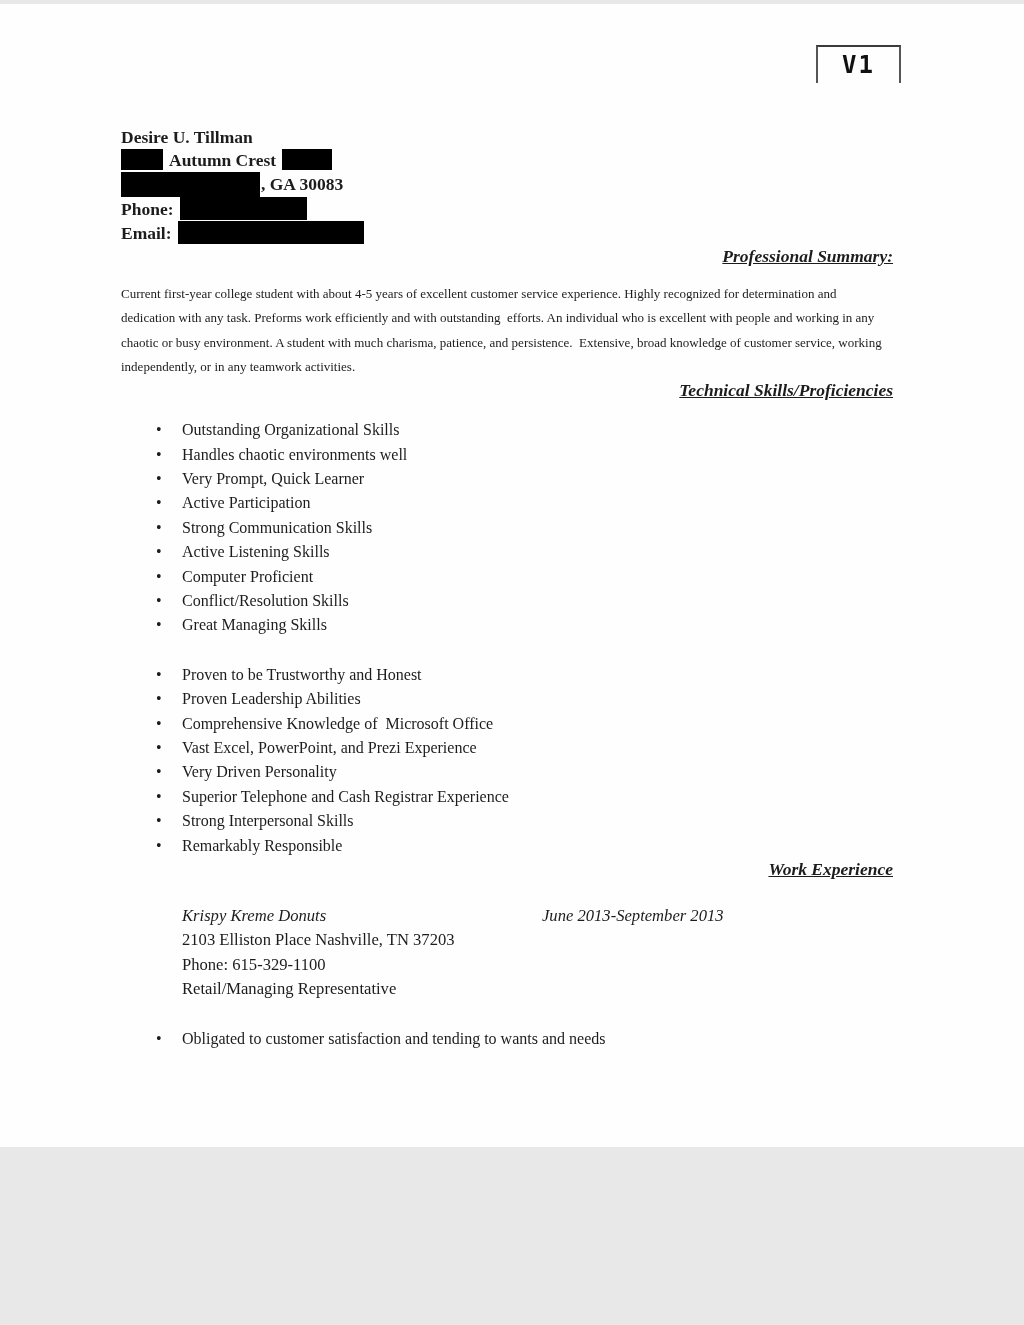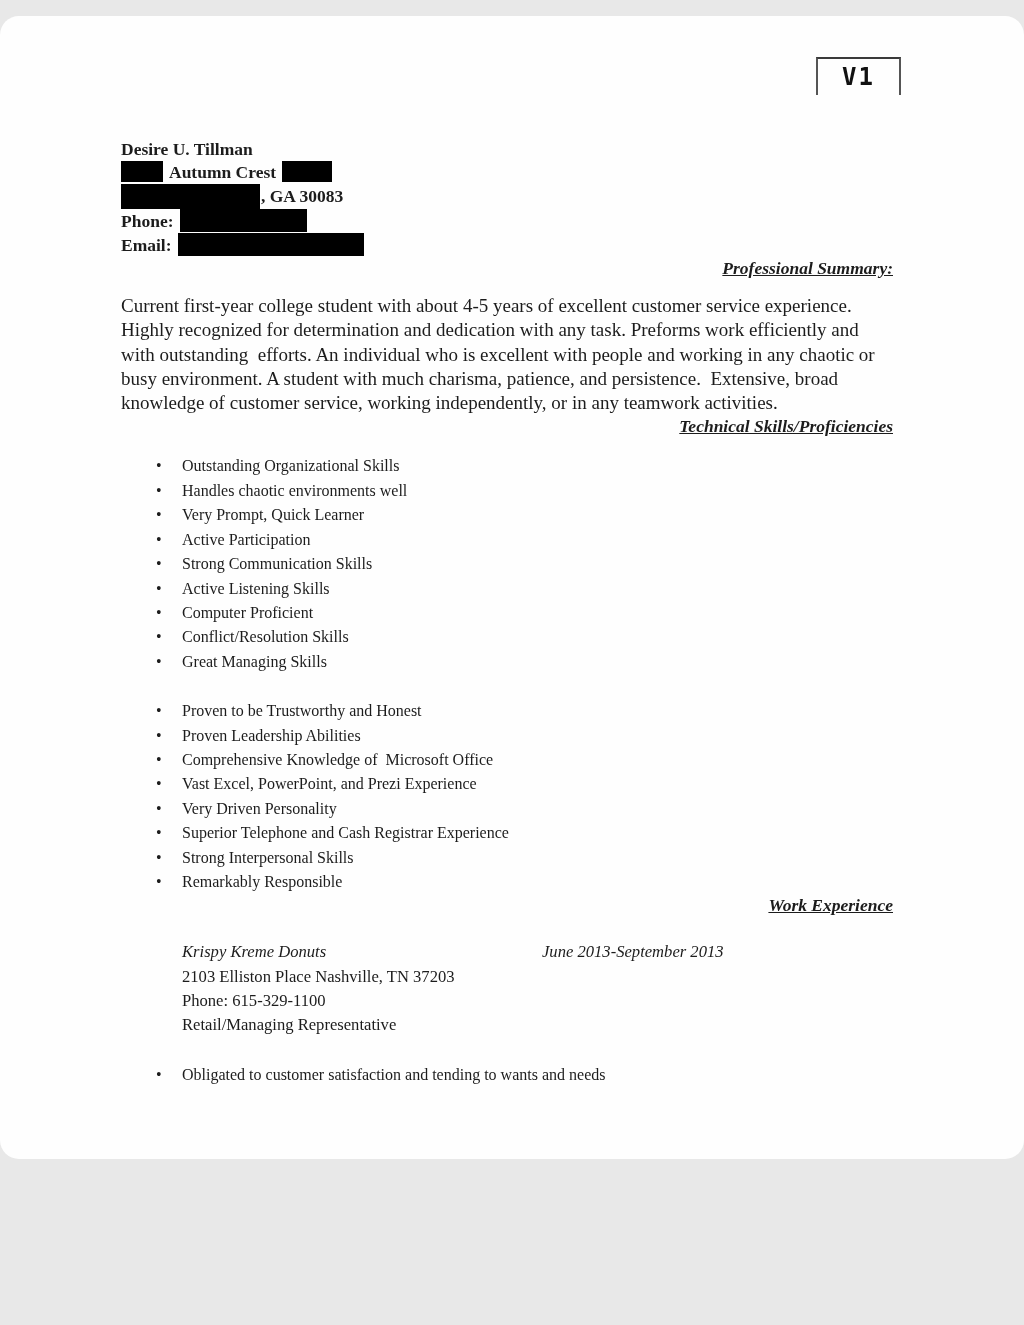--- a/index.html
+++ b/index.html
@@ -1,25 +1,24 @@
 <!DOCTYPE html>
 <html><head>
 <meta charset="utf-8">
 <style>
   html, body { margin: 0; padding: 0; background: #e8e8e8; }
   .page {
     position: relative;
     width: 1024px;
     height: 1143px;
-    margin: 16px auto;
+    margin: 4px auto;
     background: #fefefe;
     font-family: "Liberation Serif", serif;
     color: #1c1c1c;
     overflow: hidden;
-    border-radius: 19px;
   }
 
   
   .v1-box {
     position: absolute;
     left: 816px;
     top: 41px;
     width: 85px;
     height: 38px;
     box-sizing: border-box;
@@ -72,21 +71,21 @@
     text-decoration: underline;
     text-align: right;
     line-height: 22px;
   }
   .sec-summary { margin-top: 43px; }
   .sec-skills  { margin-top: 23px; }
   .sec-work    { margin-top: 49px; }
 
   .summary {
     margin: 15px 0 0 0;
-    font-size: 19px;
+    font-size: 13px;
     line-height: 24.3px;
     white-space: pre-wrap;
   }
 
   
   ul.bullets {
     list-style: none;
     margin: 17px 0 0 0;
     padding: 0;
     font-size: 16px;

